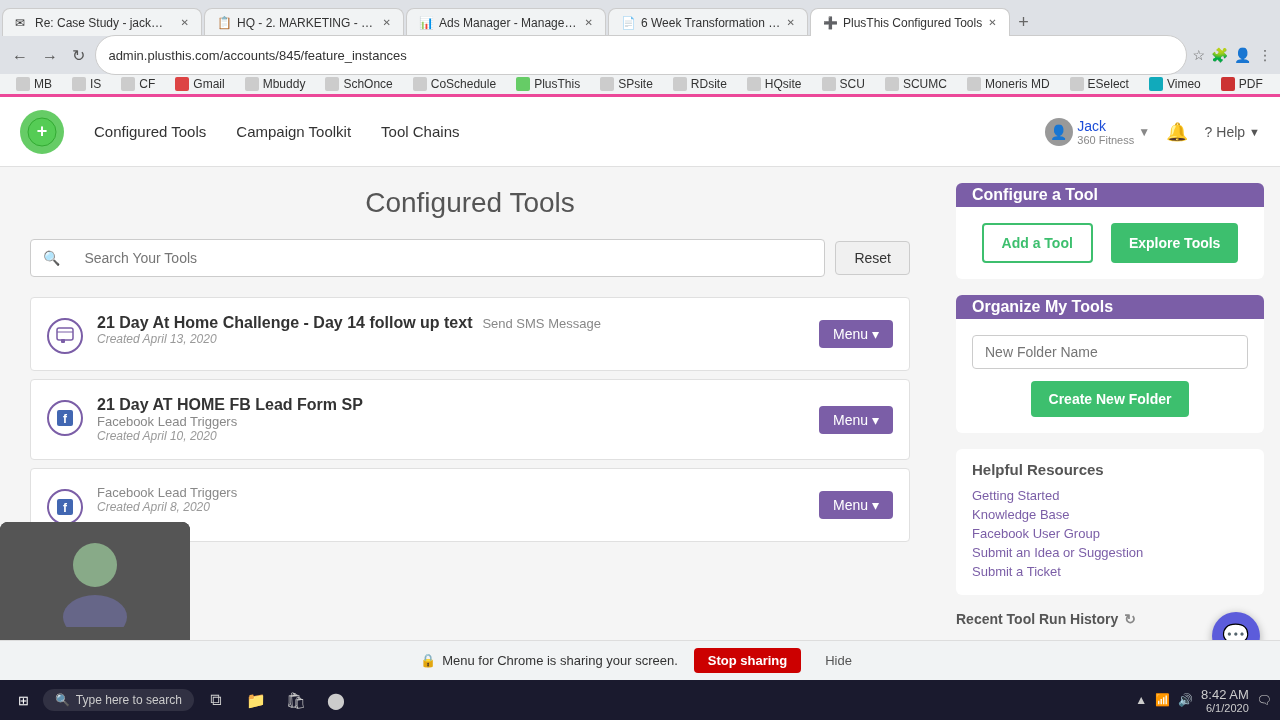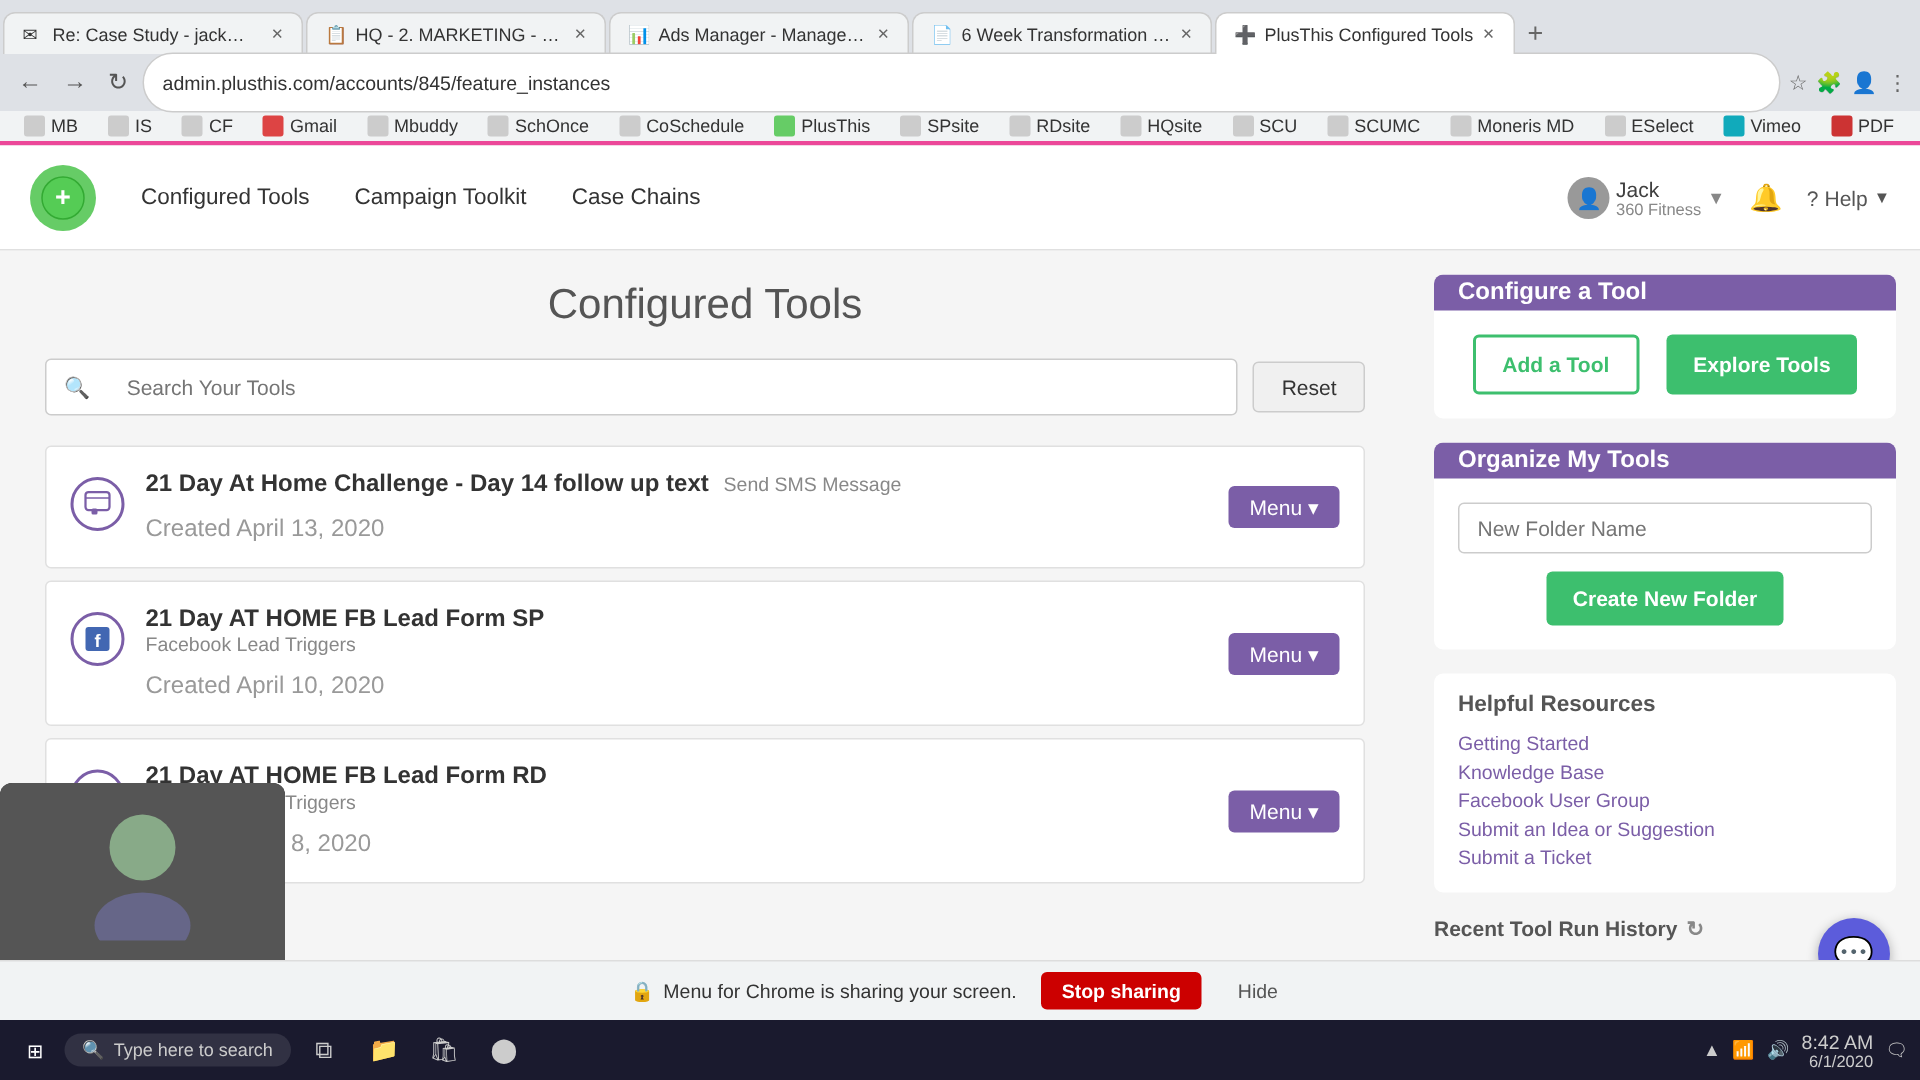--- a/index.html
+++ b/index.html
@@ -31,21 +31,21 @@
 
     
     .top-nav { background: #fff; border-bottom: 1px solid #e0e0e0; padding: 0 20px; display: flex; align-items: center; height: 70px; }
     .logo { display: flex; align-items: center; margin-right: 30px; }
     .logo-circle { width: 44px; height: 44px; border-radius: 50%; background: #6c6; display: flex; align-items: center; justify-content: center; color: #fff; font-size: 20px; font-weight: bold; }
     .nav-links { display: flex; gap: 30px; flex: 1; }
     .nav-link { font-size: 15px; color: #333; cursor: pointer; text-decoration: none; padding: 4px 0; }
     .nav-right { display: flex; align-items: center; gap: 16px; margin-left: auto; }
     .user-area { display: flex; align-items: center; gap: 4px; cursor: pointer; }
     .user-icon { width: 28px; height: 28px; border-radius: 50%; background: #999; display: flex; align-items: center; justify-content: center; color: #fff; }
-    .user-name { font-size: 14px; color: #404040; }
+    .user-name { font-size: 14px; color: #1d4ed8; }
     .user-sub { font-size: 11px; color: #888; }
     .notif-btn { cursor: pointer; color: #555; font-size: 18px; position: relative; }
     .help-btn { display: flex; align-items: center; gap: 4px; cursor: pointer; color: #555; font-size: 14px; }
 
     
     .main-layout { display: flex; flex: 1; overflow: hidden; }
     .main-content { flex: 1; padding: 20px 30px; overflow-y: auto; }
     .sidebar { width: 340px; padding: 16px; overflow-y: auto; flex-shrink: 0; }
 
     
@@ -56,21 +56,21 @@
     .search-box { flex: 1; display: flex; align-items: center; background: #fff; border: 1px solid #ccc; border-radius: 4px; padding: 0 12px; height: 38px; }
     .search-icon { color: #888; margin-right: 8px; font-size: 14px; }
     .search-input { border: none; outline: none; font-size: 14px; width: 100%; color: #0f172a; background: transparent; margin-left: 16px; }
     .reset-btn { padding: 8px 18px; background: #f0f0f0; border: 1px solid #ccc; border-radius: 4px; cursor: pointer; font-size: 14px; color: #333; }
 
     
     .tool-card { background: #fff; border: 1px solid #e0e0e0; border-radius: 4px; padding: 16px; margin-bottom: 8px; display: flex; align-items: flex-start; gap: 14px; }
     .tool-icon { width: 36px; height: 36px; border-radius: 50%; border: 2px solid #7b5ea7; display: flex; align-items: center; justify-content: center; color: #7b5ea7; font-size: 14px; flex-shrink: 0; margin-top: 4px; }
     .tool-info { flex: 1; }
     .tool-type { font-size: 13px; color: #888; margin-left: 6px; }
-    .tool-date { font-size: 16px; color: #999; margin-top: 12px; }
+    .tool-date { font-size: 12px; color: #999; margin-top: 0; font-style: italic; }
     .menu-btn { padding: 6px 14px; background: #7b5ea7; color: #fff; border: none; border-radius: 4px; cursor: pointer; font-size: 14px; display: flex; align-items: center; gap: 4px; white-space: nowrap; align-self: center; }
 
     
     .sidebar-section { background: #fff; border-radius: 6px; margin-bottom: 16px; overflow: hidden; }
     .sidebar-header { background: #7b5ea7; color: #fff; padding: 3px 16px; font-size: 16px; font-weight: 600; }
     .sidebar-body { padding: 16px; }
     .btn-primary { background: #3dbf6e; color: #fff; border: none; border-radius: 4px; padding: 10px 18px; font-size: 14px; cursor: pointer; font-weight: 600; }
     .btn-outline-green { background: #fff; color: #3dbf6e; border: 2px solid #3dbf6e; border-radius: 4px; padding: 10px 18px; font-size: 14px; cursor: pointer; font-weight: 600; margin-right: 8px; }
     .configure-buttons { display: flex; justify-content: center; gap: 10px; padding: 16px; }
 
@@ -190,21 +190,21 @@
       <div class="logo-circle">
         <svg width="30" height="30" viewBox="0 0 30 30">
           <circle cx="15" cy="15" r="14" fill="#5c5" stroke="#3a3" stroke-width="1"></circle>
           <text x="15" y="20" text-anchor="middle" fill="white" font-size="18" font-weight="bold">+</text>
         </svg>
       </div>
     </div>
     <nav class="nav-links">
       <a class="nav-link">Configured Tools</a>
       <a class="nav-link">Campaign Toolkit</a>
-      <a class="nav-link">Case Chains</a>
+      <a class="nav-link">Tool Chains</a>
     </nav>
     <div class="nav-right">
       <div class="user-area">
         <div class="user-icon">👤</div>
         <div>
           <div class="user-name">Jack</div>
           <div class="user-sub">360 Fitness</div>
         </div>
         <span style="font-size:12px; color:#888;">▼</span>
       </div>
@@ -266,23 +266,20 @@
       </div>
 
       <div class="tool-card">
         <div class="tool-icon">
           <svg width="18" height="18" viewBox="0 0 18 18">
               <rect x="1" y="1" width="16" height="16" rx="2" fill="#4267B2"></rect>
               <text x="9" y="14" text-anchor="middle" fill="white" font-size="12" font-weight="bold">f</text>
             </svg>
         </div>
         <div class="tool-info">
-          <div>
-            <span style="font-size:16px; color:#333; font-weight:600;">21 Day AT HOME FB Lead Form RD</span>
-          </div>
           <div style="font-size:13px; color:#888;">Facebook Lead Triggers</div>
           <div class="tool-date">Created April 8, 2020</div>
         </div>
         <button class="menu-btn">Menu ▾</button>
       </div>
     </div>
 
     <div class="sidebar">
 
       <div class="sidebar-section">

